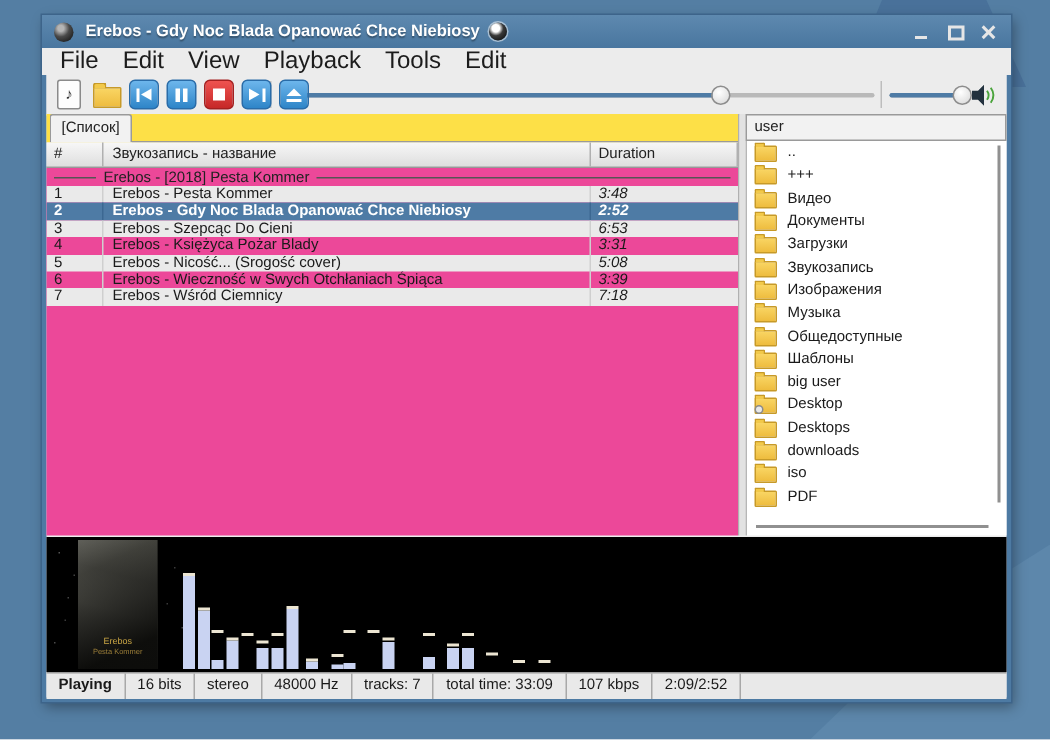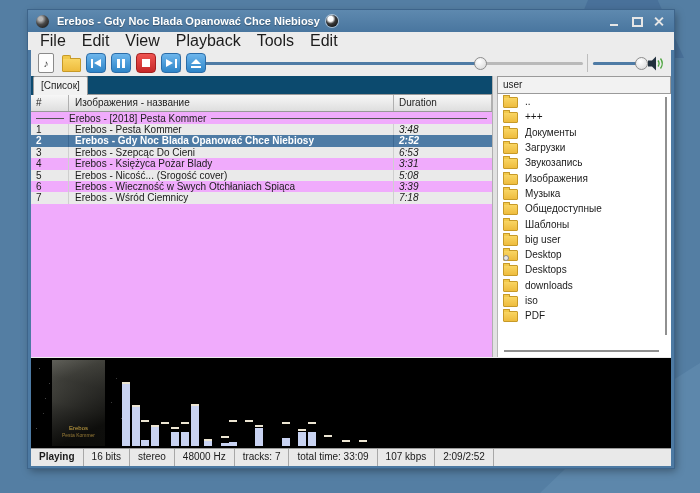--- a/index.html
+++ b/index.html
@@ -66,31 +66,31 @@
   .tb-sep{position:absolute;top:4px;width:1px;height:18px;background:#bdbdbd;}
   .slider-track{position:absolute;top:12px;height:3px;background:#b9b9b9;border-radius:2px;}
   .slider-fill{position:absolute;left:0;top:0;height:3px;background:#4e7ba5;border-radius:2px;}
   .slider-handle{position:absolute;top:-5px;width:13px;height:13px;border-radius:50%;
                  background:radial-gradient(circle at 40% 32%,#ffffff,#d6d6d6);border:1px solid #8d8d8d;box-sizing:border-box;}
   .volume-svg{position:absolute;top:6px;}
 
   
   .content{position:absolute;left:0;top:66px;width:640px;height:281px;display:flex;}
   .playlist-pane{width:462px;display:flex;flex-direction:column;border-right:1px solid #b0b0b0;box-sizing:border-box;}
-  .tabstrip{height:19px;display:flex;background:#0c4a6e;}
+  .tabstrip{height:19px;display:flex;background:#fde047;}
   .tab{height:18px;border:1px solid #9a9a9a;border-bottom:none;background:#f2f2f2;
        font-size:10px;color:#222;padding:0 7px;line-height:18px;margin-left:2px;border-radius:2px 2px 0 0;}
   .tab-filler{flex:1;border-bottom:1px solid #9a9a9a;}
   .table-header{height:16px;display:flex;background:linear-gradient(#f7f7f7,#dedede);
                 border-bottom:1px solid #989898;font-size:10px;color:#222;}
   .th{line-height:15px;border-right:1px solid #b0b0b0;box-sizing:border-box;overflow:hidden;white-space:nowrap;}
   .th-num{width:38px;padding-left:5px;}
   .th-title{width:325px;padding-left:6px;}
   .th-dur{flex:1;padding-left:5px;}
-  .table-body{flex:1;background:#f0abfc;overflow:hidden;display:flex;flex-direction:column;}
+  .table-body{flex:1;background:#ec4899;overflow:hidden;display:flex;flex-direction:column;}
   .group-row{height:12px;display:flex;align-items:center;font-size:10px;color:#222;white-space:nowrap;}
   .gline{height:1px;background:#555;}
   .gline-l{width:28px;margin:0 5px 0 5px;flex:none;}
   .gline-r{flex:1;margin:0 5px 0 5px;}
   .track-row{height:11.4px;display:flex;font-size:10px;color:#1a1a1a;box-sizing:border-box;}
   .track-row.odd{background:#eaeaea;}
   .track-row.selected{background:#4e7ba5;color:#fff;font-weight:bold;}
   .cell{line-height:11px;overflow:hidden;white-space:nowrap;border-right:1px solid #cfcfcf;box-sizing:border-box;}
   .track-row.selected .cell{border-right-color:#3c6892;}
   .c-num{width:38px;padding-left:5px;}
@@ -205,21 +205,21 @@
       </div>
 
     <div class="content">
       <div class="playlist-pane">
         <div class="tabstrip">
           <div class="tab">[Список]</div>
           <div class="tab-filler"></div>
         </div>
         <div class="table-header">
           <div class="th th-num">#</div>
-          <div class="th th-title">Изображения - название</div>
+          <div class="th th-title">Звукозапись - название</div>
           <div class="th th-dur">Duration</div>
         </div>
         <div class="table-body" id="table-body">
           <div class="group-row">
             <span class="gline gline-l"></span>
             <span>Erebos - [2018] Pesta Kommer</span>
             <span class="gline gline-r"></span>
           </div>
         <div class="track-row odd">
               <div class="cell c-num">1</div>
@@ -263,20 +263,24 @@
         <div class="pathbox">user</div>
         <div class="filelist" id="filelist">
 
         <div class="folder-row">
               <span class="ficon"></span>
               <span>..</span>
             </div>
             <div class="folder-row">
               <span class="ficon"></span>
               <span>+++</span>
+            </div>
+            <div class="folder-row">
+              <span class="ficon"></span>
+              <span>Видео</span>
             </div>
             <div class="folder-row">
               <span class="ficon"></span>
               <span>Документы</span>
             </div>
             <div class="folder-row">
               <span class="ficon"></span>
               <span>Загрузки</span>
             </div>
             <div class="folder-row">

